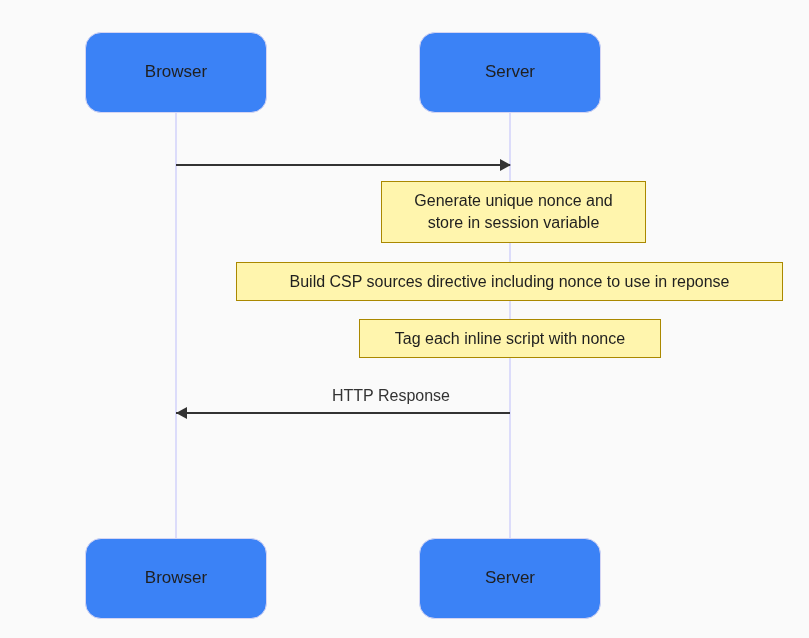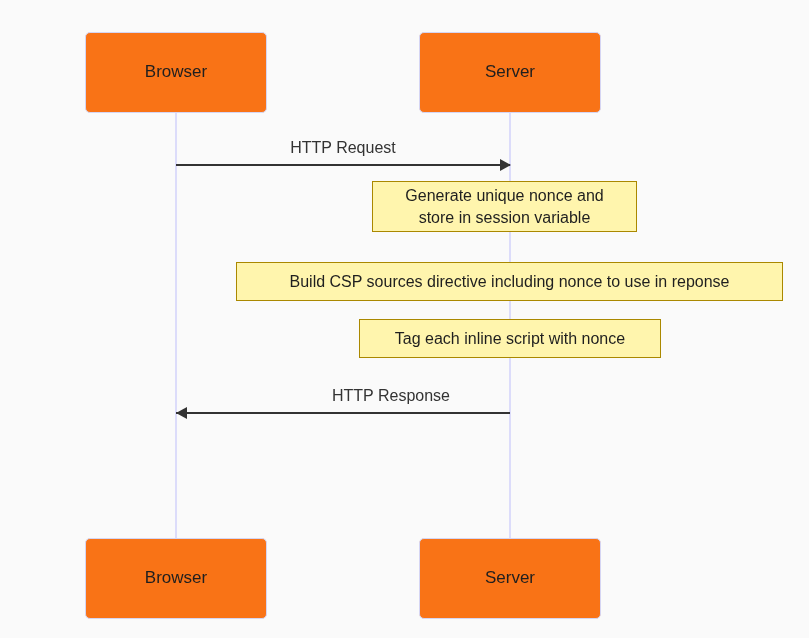--- a/index.html
+++ b/index.html
@@ -24,23 +24,23 @@
   .lifeline {
     position: absolute;
     width: 2px;
     background: #dcdcfa;
   }
 
   
   .participant {
     position: absolute;
     box-sizing: border-box;
-    background: #f97316;
+    background: #3b82f6;
     border: 1px solid #d5d5f3;
-    border-radius: 5px;
+    border-radius: 16px;
     display: flex;
     align-items: center;
     justify-content: center;
   }
   .participant-label {
     font-size: 17px;
     color: #1f1f1f;
     line-height: 1.1;
     white-space: nowrap;
   }
@@ -100,25 +100,24 @@
   <div class="lifeline" style="left:509px; top:113px; height:425px;"></div>
 
   <div class="participant" style="left:85px; top:32px; width:182px; height:81px;">
     <span class="participant-label">Browser</span>
   </div>
 
   <div class="participant" style="left:419px; top:32px; width:182px; height:81px;">
     <span class="participant-label">Server</span>
   </div>
 
-  <div class="msg-label" style="left:176px; top:139px; width:334px;">HTTP Request</div>
   <div class="msg-line" style="left:176px; top:164px; width:334px;"></div>
   <div class="arrowhead right" style="left:500px; top:159px;"></div>
 
-  <div class="note" style="left:372px; top:181px; width:265px; height:51px;">
+  <div class="note" style="left:381px; top:181px; width:265px; height:62px;">
     <span class="note-text">Generate unique nonce and
 store in session variable</span>
   </div>
 
   <div class="note" style="left:236px; top:262px; width:547px; height:39px;">
     <span class="note-text">Build CSP sources directive including nonce to use in reponse</span>
   </div>
 
   <div class="note" style="left:359px; top:319px; width:302px; height:39px;">
     <span class="note-text">Tag each inline script with nonce</span>

